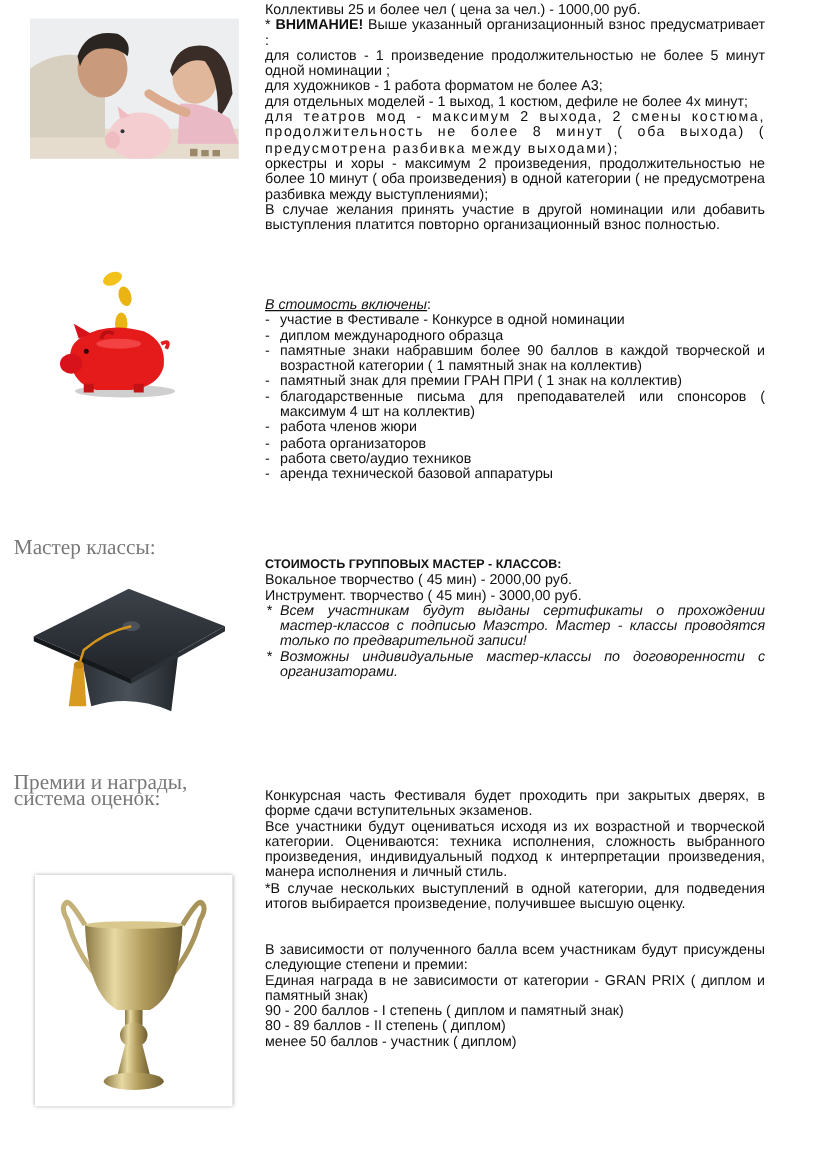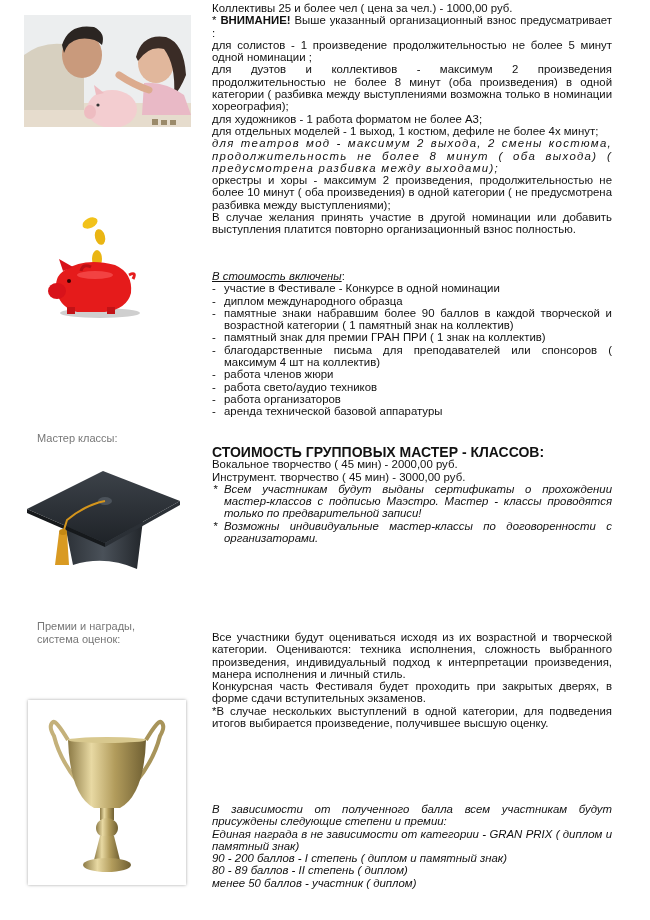--- a/index.html
+++ b/index.html
@@ -5,36 +5,36 @@
   * { box-sizing: border-box; margin: 0; padding: 0; }
   html, body { width: 650px; height: 920px; background: #ffffff; overflow: hidden; }
   body { position: relative; font-family: "Liberation Sans", sans-serif; color: #111; }
 
   .col-text {
     position: absolute; left: 212px; width: 400px;
     font-size: 11.4px; line-height: 12.3px; color: #111;
   }
   .justify { text-align: justify; }
   .side-label {
-    position: absolute; left: 37px; font-size: 11px; line-height: 12.5px; color: #777;
+    position: absolute; left: 11px; font-size: 17px; line-height: 12.5px; color: #777; font-family: Liberation Serif, serif;
   }
 
   p { margin: 0; }
   b { font-weight: bold; }
-  .spaced { letter-spacing: 1.3px; font-style: italic; }
+  .spaced { letter-spacing: 1.3px; }
 
   ul.dash { list-style: none; }
   ul.dash li { position: relative; padding-left: 12px; text-align: justify; }
   ul.dash li::before { content: "-"; position: absolute; left: 0; top: 0; }
   ul.star { list-style: none; }
   ul.star li { position: relative; padding-left: 12px; text-align: justify; font-style: italic; }
   ul.star li::before { content: "*"; position: absolute; left: 1px; top: 0; }
 
   .underline-italic { font-style: italic; text-decoration: underline; }
-  .heading { font-weight: bold; font-size: 14px; }
+  .heading { font-weight: bold; font-size: 10px; }
 
   
   .img-box { position: absolute; overflow: hidden; }
   #img-family { left: 24px; top: 15px; width: 167px; height: 112px; background: linear-gradient(180deg,#e9ecee 0%,#f2f0ec 60%,#e4ddd2 100%); }
   #img-pig { left: 45px; top: 215px; width: 100px; height: 120px; }
   #img-cap { left: 25px; top: 465px; width: 160px; height: 120px; }
   #img-cup { left: 28px; top: 700px; width: 158px; height: 185px; background:#fff; box-shadow: 0 0 3px rgba(0,0,0,0.35); }
 </style>
 </head>
 <body>
@@ -130,58 +130,57 @@
 <div class="side-label" style="top:432px;">Мастер классы:</div>
 <div class="side-label" style="top:620px;">
   <div>Премии и награды,</div>
   <div>система оценок:</div>
 </div>
 
 <div class="col-text justify" style="top:2px;">
   <p>Коллективы 25 и более чел ( цена за чел.) - 1000,00 руб.</p>
   <p><span>* </span><b>ВНИМАНИЕ!</b><span> Выше указанный организационный взнос предусматривает  :</span></p>
   <p>для солистов - 1 произведение продолжительностью не более 5 минут одной номинации ;</p>
-  <p>для дуэтов и коллективов - максимум 2 произведения продолжительностью не более 8 минут (оба произведения) в одной категории ( разбивка между выступлениями возможна только в номинации хореография);</p>
   <p>для художников  - 1 работа форматом не более А3;</p>
   <p>для отдельных моделей - 1 выход, 1 костюм, дефиле не более 4х минут;</p>
   <p class="spaced">для театров мод - максимум 2 выхода, 2 смены костюма, продолжительность не более 8 минут ( оба выхода) ( предусмотрена разбивка между выходами);</p>
   <p>оркестры и хоры - максимум 2 произведения, продолжительностью не более 10 минут ( оба произведения) в одной категории ( не предусмотрена разбивка между выступлениями);</p>
   <p>В случае желания принять участие в другой номинации или добавить выступления платится повторно организационный взнос полностью.</p>
 </div>
 
-<div class="col-text" style="top:238px;margin-top:32px;">
+<div class="col-text" style="top:238px;">
   <p><span class="underline-italic">В стоимость включены</span><span>:</span></p>
   <ul class="dash">
     <li>участие в Фестивале - Конкурсе в одной номинации</li>
     <li>диплом международного образца</li>
     <li>памятные знаки набравшим более 90 баллов в каждой творческой и возрастной категории ( 1 памятный знак на коллектив)</li>
     <li>памятный знак для премии ГРАН ПРИ ( 1 знак на коллектив)</li>
     <li>благодарственные письма для преподавателей или спонсоров ( максимум 4 шт на коллектив)</li>
     <li>работа членов жюри</li>
+    <li>работа организаторов</li>
     <li>работа свето/аудио техников</li>
-    <li>работа организаторов</li>
     <li>аренда технической базовой аппаратуры</li>
   </ul>
 </div>
 
 <div class="col-text" style="top:446px;">
   <p class="heading">СТОИМОСТЬ ГРУППОВЫХ МАСТЕР - КЛАССОВ:</p>
   <p>Вокальное творчество ( 45 мин) -  2000,00 руб.</p>
   <p>Инструмент. творчество ( 45 мин) - 3000,00 руб.</p>
   <ul class="star">
     <li>Всем участникам будут выданы сертификаты о прохождении мастер-классов с подписью Маэстро. Мастер - классы проводятся только по предварительной записи!</li>
     <li>Возможны индивидуальные мастер-классы по договоренности с организаторами.</li>
   </ul>
 </div>
 
 <div class="col-text justify" style="top:631px;">
+  <p>Конкурсная часть Фестиваля будет проходить при закрытых дверях, в форме сдачи вступительных экзаменов.</p>
   <p>Все участники будут оцениваться исходя из их возрастной и творческой категории. Оцениваются: техника исполнения, сложность выбранного произведения, индивидуальный подход к интерпретации произведения, манера исполнения и личный стиль.</p>
-  <p>Конкурсная часть Фестиваля будет проходить при закрытых дверях, в форме сдачи вступительных экзаменов.</p>
   <p>*В случае нескольких выступлений в одной категории, для подведения итогов выбирается произведение, получившее высшую оценку.</p>
 </div>
 
-<div class="col-text justify" style="top:803px;font-style:italic;">
+<div class="col-text justify" style="top:754px;">
   <p>В зависимости от полученного балла всем участникам будут присуждены следующие степени и премии:</p>
   <p>Единая награда в не зависимости от категории - GRAN PRIX ( диплом и памятный знак)</p>
   <p>90 - 200 баллов - I степень ( диплом и памятный знак)</p>
   <p>80 - 89 баллов - II степень ( диплом)</p>
   <p>менее 50 баллов - участник ( диплом)</p>
 </div>
 
 </body></html>

